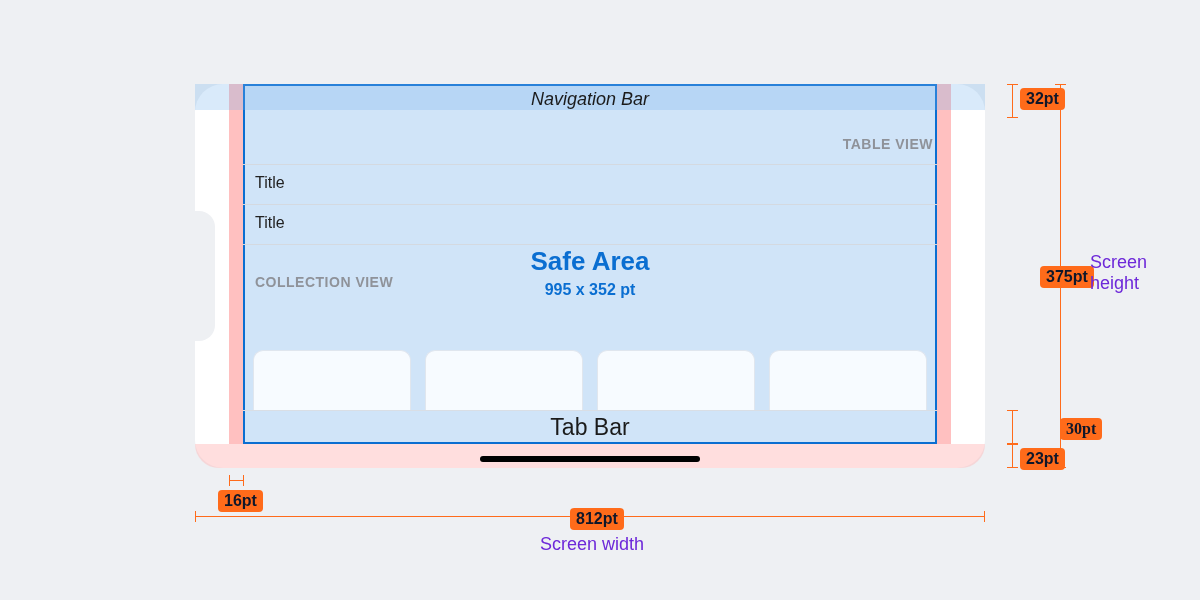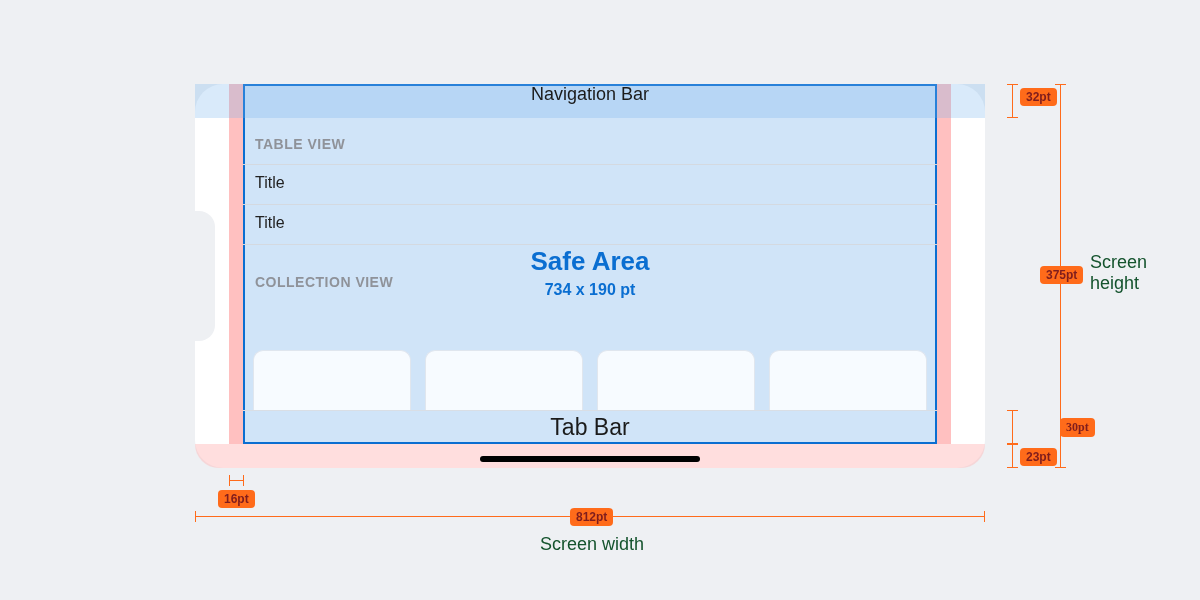--- a/index.html
+++ b/index.html
@@ -66,40 +66,42 @@
     top: 0;
     bottom: 24px;
     background: rgba(120, 178, 236, 0.35);
     border: 2px solid #0a6ed1;
   }
 
   
   .nav-bar {
     position: absolute;
     left: 0; right: 0; top: 0;
-    height: 34px;
+    height: 26px;
     background: rgba(120, 178, 236, 0.28);
     display: flex;
-    align-items: flex-start;
+    align-items: flex-end;
     justify-content: center;
     font-size: 18px;
     color: #1b1b1b;
+    font-style: italic;
   }
   
   .content-area {
     position: absolute;
     left: 48px; right: 48px;
     top: 34px; bottom: 58px;
   }
   .section-header {
     font-size: 14px;
     letter-spacing: 0.5px;
     color: #8f9299;
     font-weight: 600;
     padding: 18px 4px 10px 12px;
+    text-align: right;
   }
   .row-line {
     position: absolute;
     left: 0; right: 0;
     border-top: 1px solid #d4d9e0;
   }
   .title-row {
     font-size: 16px;
     color: #222;
     padding: 8px 12px;
@@ -165,40 +167,40 @@
     width: 220px;
     height: 6px;
     background: #000;
     border-radius: 4px;
   }
 
   
   .tag {
     position: absolute;
     background: #ff6b1a;
-    color: #7f1d1d;
-    font-size: 12px;
+    color: #0f172a;
+    font-size: 16px;
     font-weight: 600;
     padding: 2px 6px;
     border-radius: 4px;
     white-space: nowrap;
   }
   .dim-line {
     position: absolute;
     background: #ff6b1a;
   }
   .dim-cap {
     position: absolute;
     background: #ff6b1a;
   }
 
   .axis-label {
     position: absolute;
     font-size: 18px;
-    color: #14532d;
+    color: #6d28d9;
   }
 </style>
 </head>
 <body>
 
 <div class="stage">
 
   <div class="device"></div>
   <div class="notch"></div>
 
@@ -231,21 +233,21 @@
   </div>
 
   <div class="tab-bar">
     <span>Tab Bar</span>
   </div>
 
   <div class="home-indicator"></div>
 
   <div class="safe-label">
     <div class="big">Safe Area</div>
-    <div class="small">734 x 190 pt</div>
+    <div class="small">995 x 352 pt</div>
   </div>
 
 </div>
 
 <div class="dim-line" style="left:1060px; top:84px; width:1px; height:384px;"></div>
 <div class="dim-cap" style="left:1055px; top:84px; width:11px; height:1px;"></div>
 <div class="dim-cap" style="left:1055px; top:467px; width:11px; height:1px;"></div>
 <div class="tag" style="left:1040px; top:266px;">375pt</div>
 <div class="axis-label" style="left:1090px; top:252px;">Screen height</div>
 

